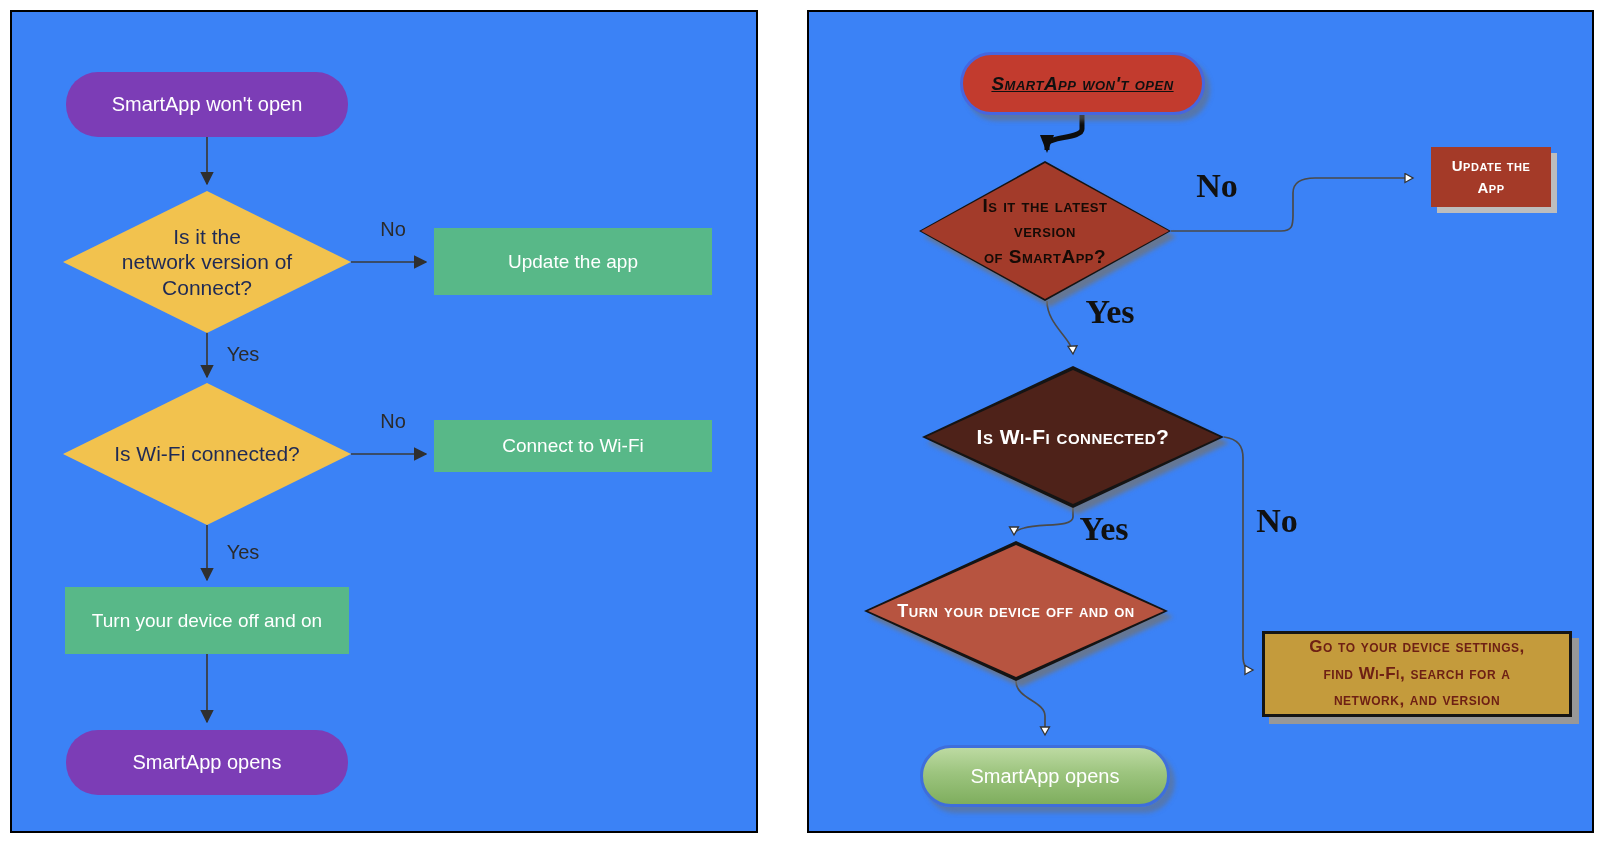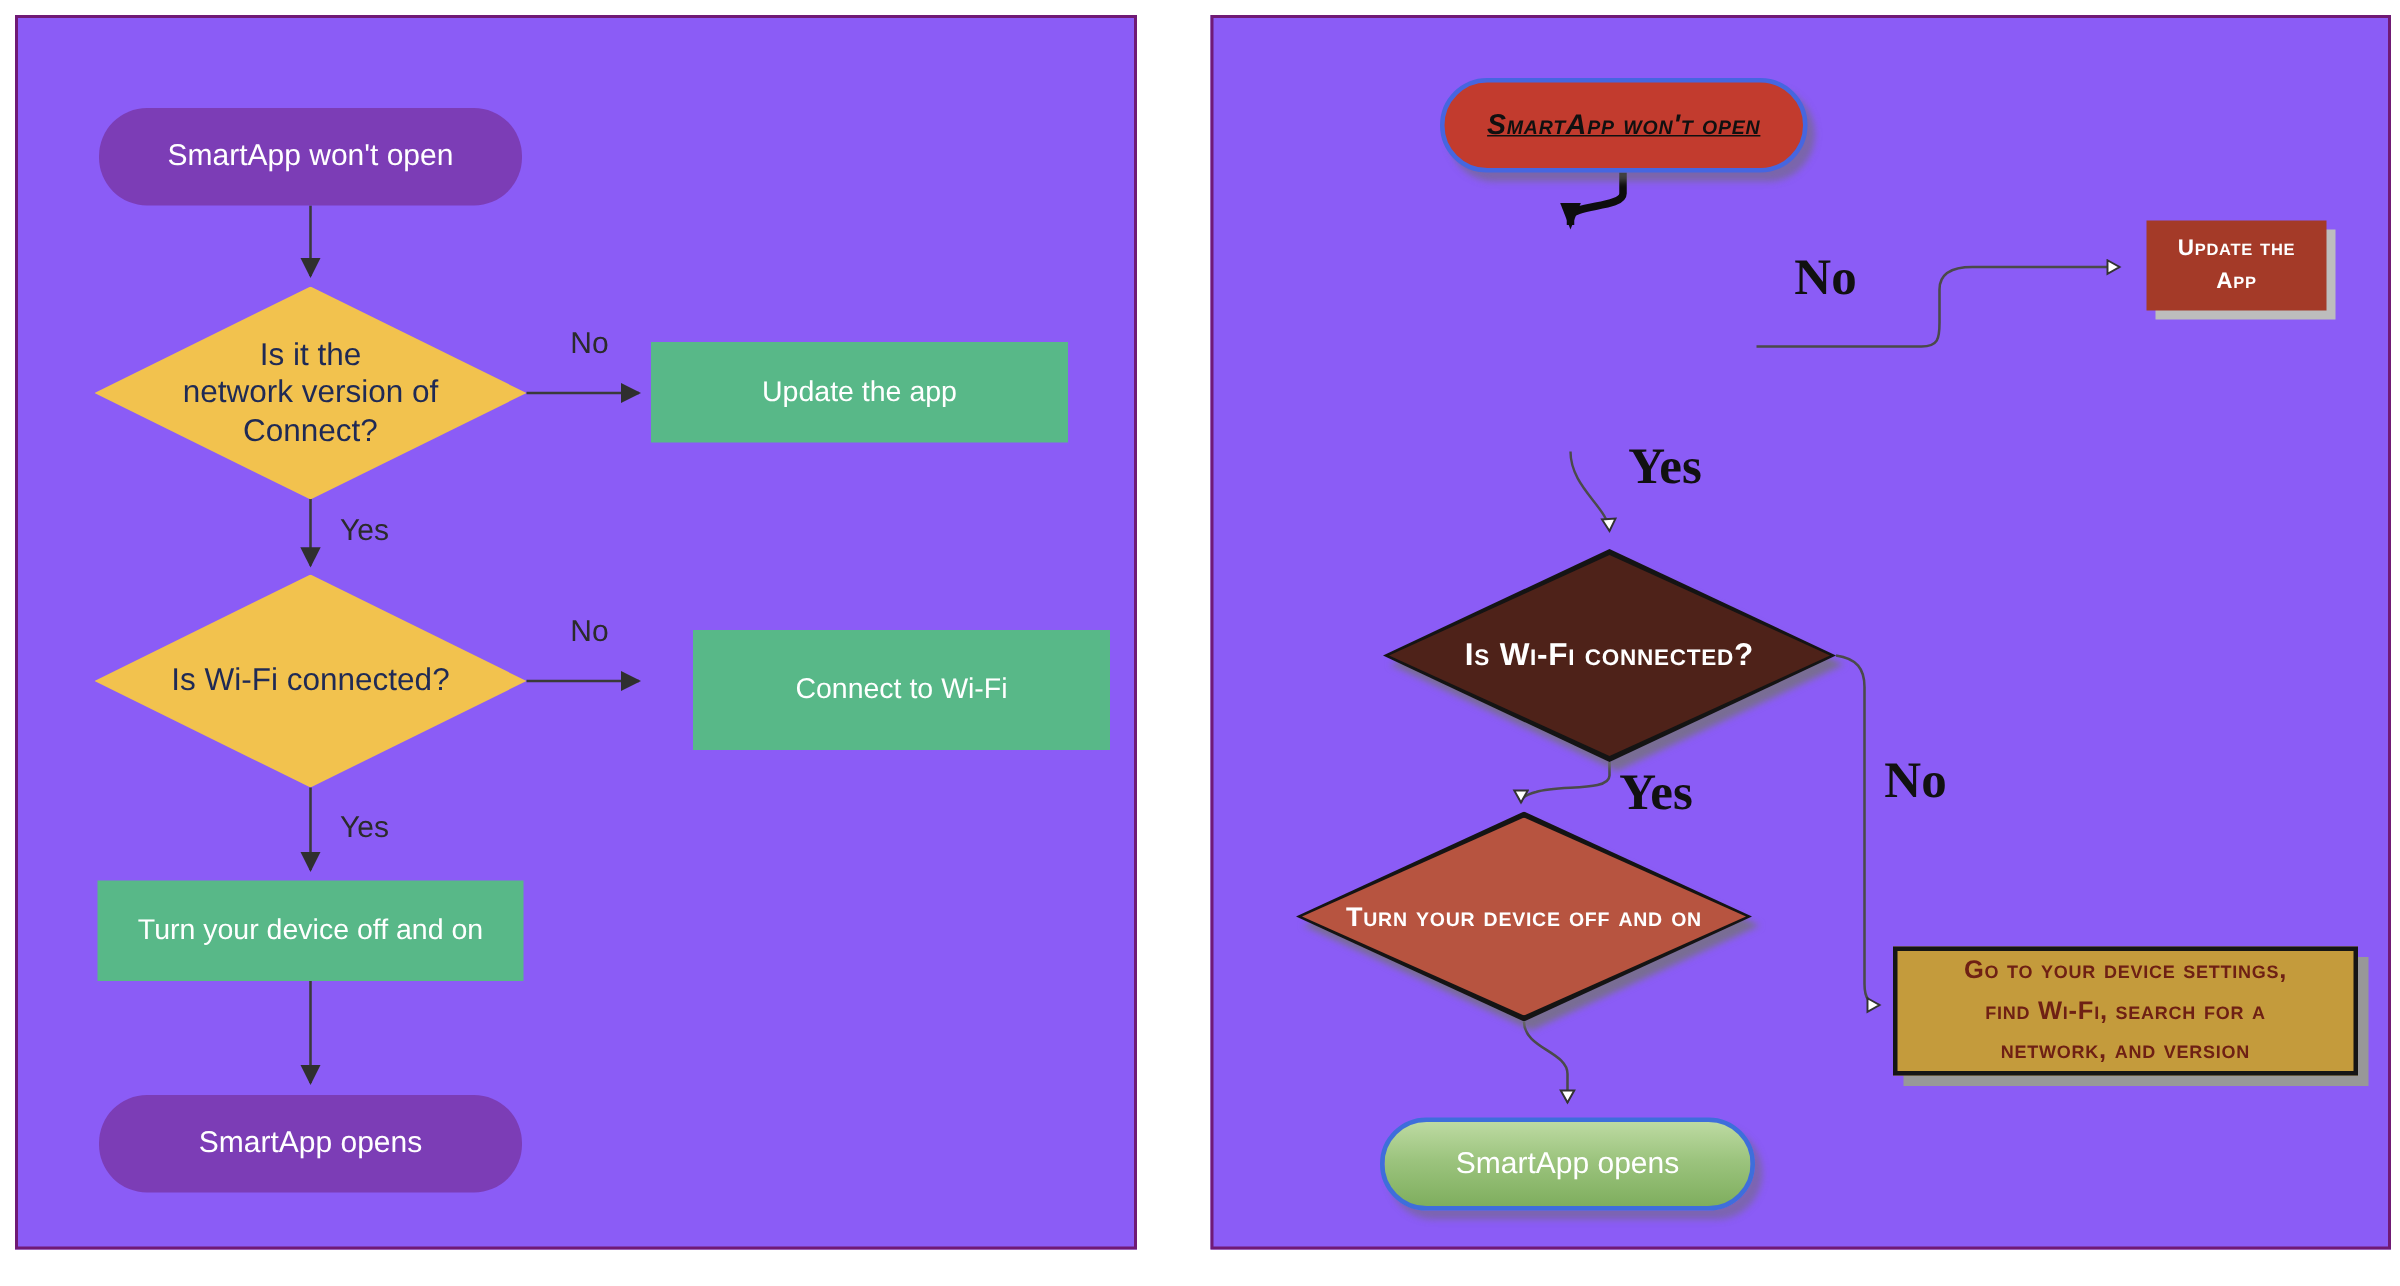--- a/index.html
+++ b/index.html
@@ -1,18 +1,18 @@
 <!DOCTYPE html>
 <html><head>
 <meta charset="utf-8">
 <style>
   html,body{margin:0;padding:0;background:#ffffff;}
   .stage{position:relative;width:1600px;height:857px;background:#ffffff;overflow:hidden;
          font-family:"Liberation Sans",sans-serif;}
-  .panel{position:absolute;background:#8b5cf6;border:2px solid #701a75;}
+  .panel{position:absolute;background:#3b82f6;border:2px solid #000000;}
   #panel-left{left:10px;top:10px;width:744px;height:819px;}
   #panel-right{left:807px;top:10px;width:783px;height:819px;}
   .lay{position:absolute;inset:0;}
   svg.wires{position:absolute;inset:0;z-index:1;}
   .node{position:absolute;z-index:2;display:flex;align-items:center;justify-content:center;
         text-align:center;box-sizing:border-box;}
   .edge-label{position:absolute;z-index:3;text-align:center;}
 
   
   .l-pill{background:#7C3DB6;border-radius:32px;color:#ffffff;font-size:20px;}
@@ -87,21 +87,21 @@
       </div>
 
       <div class="edge-label l-edge" style="left:201px;top:331px;width:60px;">Yes</div>
 
       <div class="node l-diamond" style="left:51px;top:371px;width:288px;height:142px;">
         <span>Is Wi-Fi connected?</span>
       </div>
 
       <div class="edge-label l-edge" style="left:351px;top:398px;width:60px;">No</div>
 
-      <div class="node l-box" style="left:422px;top:408px;width:278px;height:80px;margin-left:28px;">
+      <div class="node l-box" style="left:422px;top:408px;width:278px;height:52px;">
         <span>Connect to Wi-Fi</span>
       </div>
 
       <div class="edge-label l-edge" style="left:201px;top:529px;width:60px;">Yes</div>
 
       <div class="node l-box" style="left:53px;top:575px;width:284px;height:67px;">
         <span>Turn your device off and on</span>
       </div>
 
       <div class="node l-pill" style="left:54px;top:718px;width:282px;height:65px;">
@@ -126,20 +126,31 @@
         <path d="M238,289 C238,313 263,326 264,342" stroke="#4a4a4a" stroke-width="1.6" fill="none" marker-end="url(#mOpen)"></path>
         <path d="M415,425 C429,427 434,434 434,446 L434,644 C434,655 439,658 444,658" stroke="#4a4a4a" stroke-width="1.7" fill="none" marker-end="url(#mOpen)"></path>
         <path d="M264,496 L264,505 C264,516 231,511 215,516 C207,518 205,521 205,523" stroke="#4a4a4a" stroke-width="1.7" fill="none" marker-end="url(#mOpen)"></path>
         <path d="M207,669 C207,687 236,689 236,704 L236,723" stroke="#4a4a4a" stroke-width="1.7" fill="none" marker-end="url(#mOpen)"></path>
       </svg>
 
       <div class="node r-pill-start comic" style="left:151px;top:40px;width:245px;height:63px;">
         <span>SmartApp won't open</span>
       </div>
 
+      <div class="diamond" id="d-version" style="left:110px;top:149px;width:252px;height:140px;">
+        <div class="d-border"></div>
+        <div class="d-fill"></div>
+        <div class="d-text comic">
+          <span>
+            <span>Is it the latest</span><br>
+            <span>version</span><br>
+            <span>of SmartApp?</span>
+          </span>
+        </div>
+      </div>
 
       <div class="edge-label r-edge" style="left:368px;top:155px;width:80px;">No</div>
 
       <div class="node r-box-update comic" style="left:622px;top:135px;width:120px;height:60px;">
         <span style="display:block;width:100px;">Update the App</span>
       </div>
 
       <div class="edge-label r-edge" style="left:261px;top:281px;width:80px;">Yes</div>
 
       <div class="diamond" id="d-wifi" style="left:113px;top:354px;width:302px;height:142px;">

